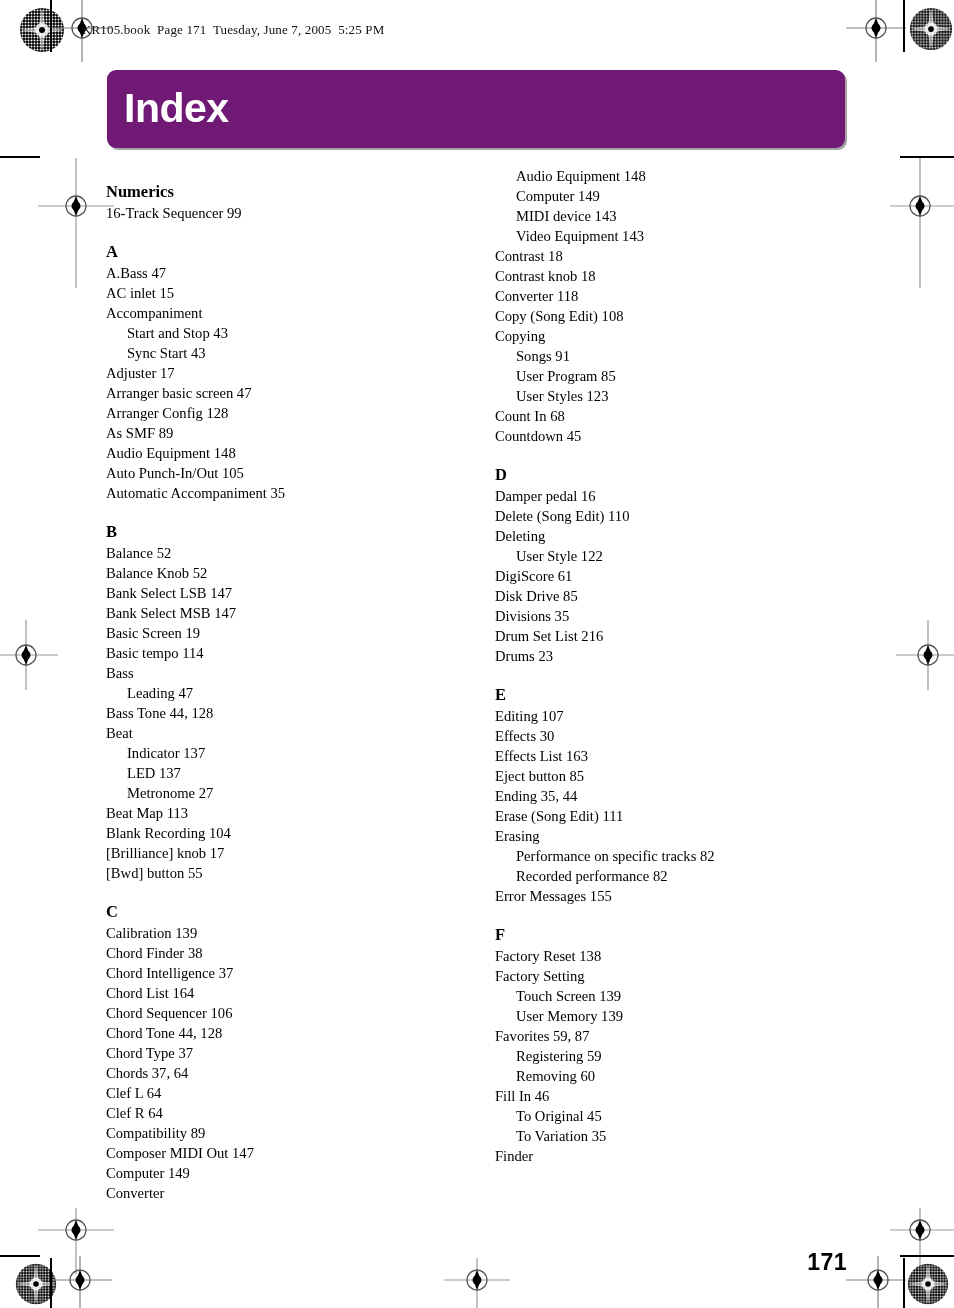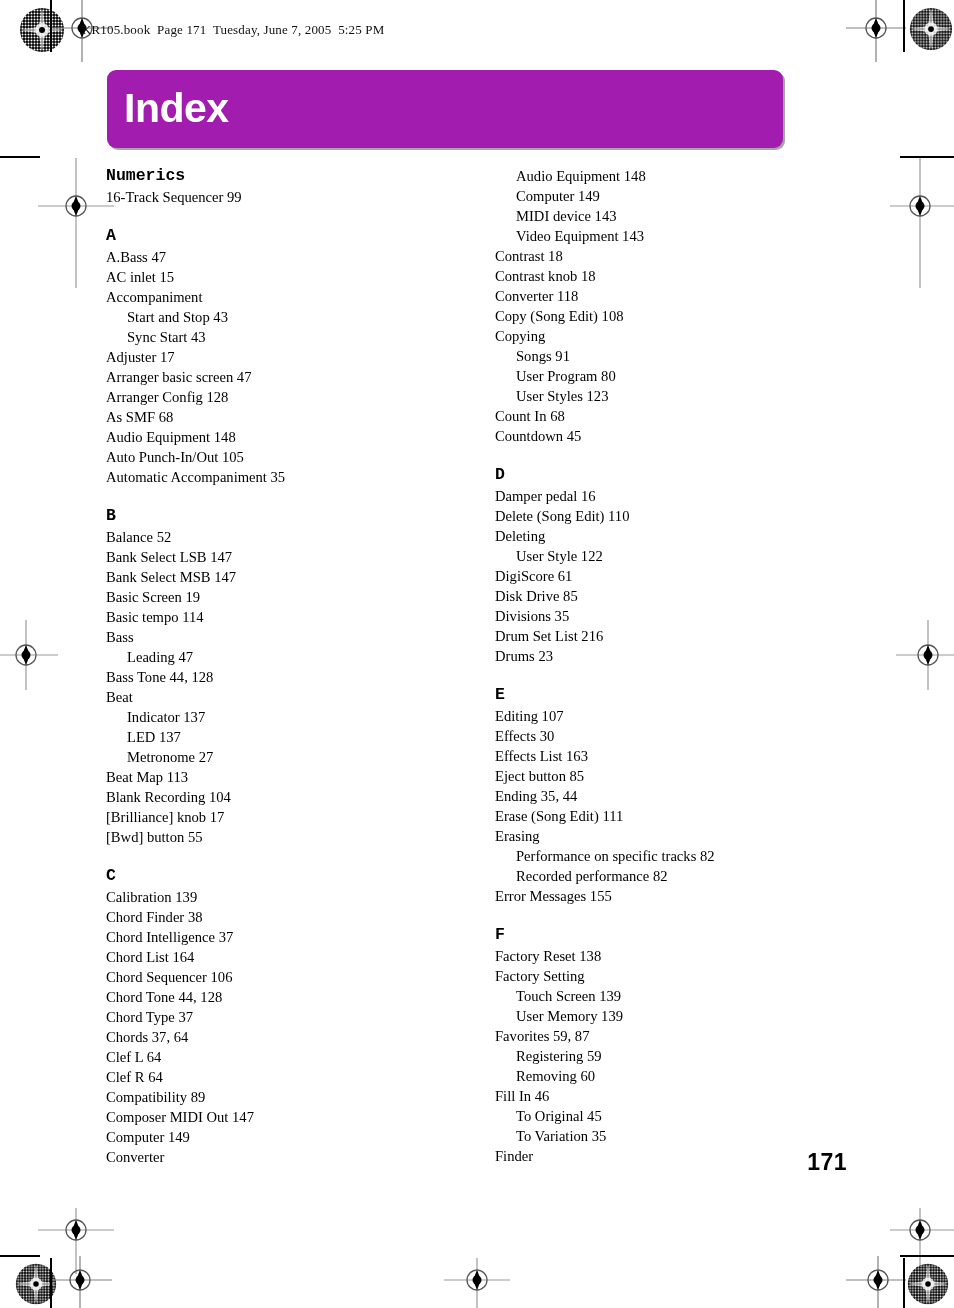--- a/index.html
+++ b/index.html
@@ -30,23 +30,23 @@
     letter-spacing: 0.15px;
     white-space: pre;
     color: #111;
   }
 
   
   .title-banner {
     position: absolute;
     left: 107px;
     top: 70px;
-    width: 676px;
+    width: 738px;
     height: 78px;
-    background: #a21caf;
+    background: #701a75;
     border-radius: 9px;
     box-shadow: 2px 2px 0 rgba(0,0,0,0.35);
   }
   .title-banner-text {
     position: absolute;
     left: 17px;
     top: 50%;
     transform: translateY(-52%);
     color: #ffffff;
     font-family: "Liberation Sans", sans-serif;
@@ -64,42 +64,42 @@
   }
   .col {
     position: absolute;
     top: 0;
     width: 340px;
   }
   .col-left  { left: 106px; }
   .col-right { left: 495px; }
 
   .section-letter {
-    font-family: Liberation Mono, monospace;
+    font-family: Liberation Serif, serif;
     font-weight: bold;
     font-size: 16.5px;
     line-height: 20px;
-    margin: 0 0 1px 0;
+    margin: 16px 0 1px 0;
     letter-spacing: 0px;
   }
   .section-letter.spaced { margin-top: 19px; }
 
   .entry {
     font-family: "Liberation Serif", serif;
     font-size: 14.6px;
     line-height: 20px;
     white-space: pre;
   }
   .entry.sub { padding-left: 21px; }
 
   
   .page-number {
     position: absolute;
     right: 107px;
-    top: 1149px;
+    top: 1249px;
     font-family: "Liberation Sans", sans-serif;
     font-weight: bold;
     font-size: 23px;
     letter-spacing: 0.5px;
   }
 </style>
 </head>
 <body>
 
 <div class="reg-layer">
@@ -247,26 +247,27 @@
       <div class="entry">16-Track Sequencer 99</div>
       <div class="section-letter spaced">A</div>
       <div class="entry">A.Bass 47</div>
       <div class="entry">AC inlet 15</div>
       <div class="entry">Accompaniment</div>
       <div class="entry sub">Start and Stop 43</div>
       <div class="entry sub">Sync Start 43</div>
       <div class="entry">Adjuster 17</div>
       <div class="entry">Arranger basic screen 47</div>
       <div class="entry">Arranger Config 128</div>
-      <div class="entry">As SMF 68</div>
+      <div class="entry">As SMF 89</div>
       <div class="entry">Audio Equipment 148</div>
       <div class="entry">Auto Punch-In/Out 105</div>
       <div class="entry">Automatic Accompaniment 35</div>
       <div class="section-letter spaced">B</div>
       <div class="entry">Balance 52</div>
+      <div class="entry">Balance Knob 52</div>
       <div class="entry">Bank Select LSB 147</div>
       <div class="entry">Bank Select MSB 147</div>
       <div class="entry">Basic Screen 19</div>
       <div class="entry">Basic tempo 114</div>
       <div class="entry">Bass</div>
       <div class="entry sub">Leading 47</div>
       <div class="entry">Bass Tone 44, 128</div>
       <div class="entry">Beat</div>
       <div class="entry sub">Indicator 137</div>
       <div class="entry sub">LED 137</div>
@@ -295,21 +296,21 @@
       <div class="entry sub">Audio Equipment 148</div>
       <div class="entry sub">Computer 149</div>
       <div class="entry sub">MIDI device 143</div>
       <div class="entry sub">Video Equipment 143</div>
       <div class="entry">Contrast 18</div>
       <div class="entry">Contrast knob 18</div>
       <div class="entry">Converter 118</div>
       <div class="entry">Copy (Song Edit) 108</div>
       <div class="entry">Copying</div>
       <div class="entry sub">Songs 91</div>
-      <div class="entry sub">User Program 80</div>
+      <div class="entry sub">User Program 85</div>
       <div class="entry sub">User Styles 123</div>
       <div class="entry">Count In 68</div>
       <div class="entry">Countdown 45</div>
       <div class="section-letter spaced">D</div>
       <div class="entry">Damper pedal 16</div>
       <div class="entry">Delete (Song Edit) 110</div>
       <div class="entry">Deleting</div>
       <div class="entry sub">User Style 122</div>
       <div class="entry">DigiScore 61</div>
       <div class="entry">Disk Drive 85</div>

